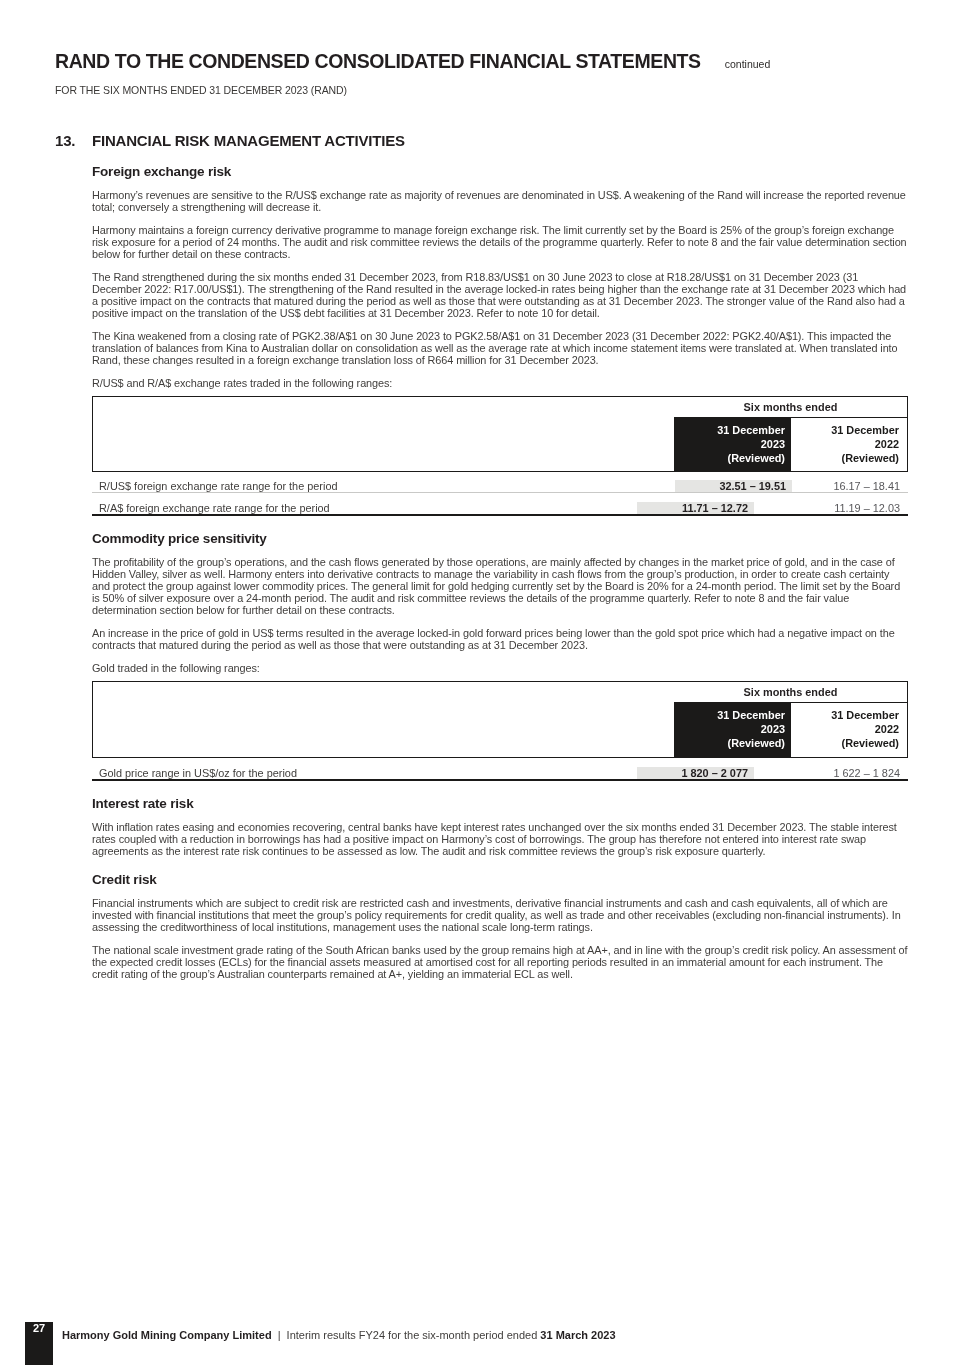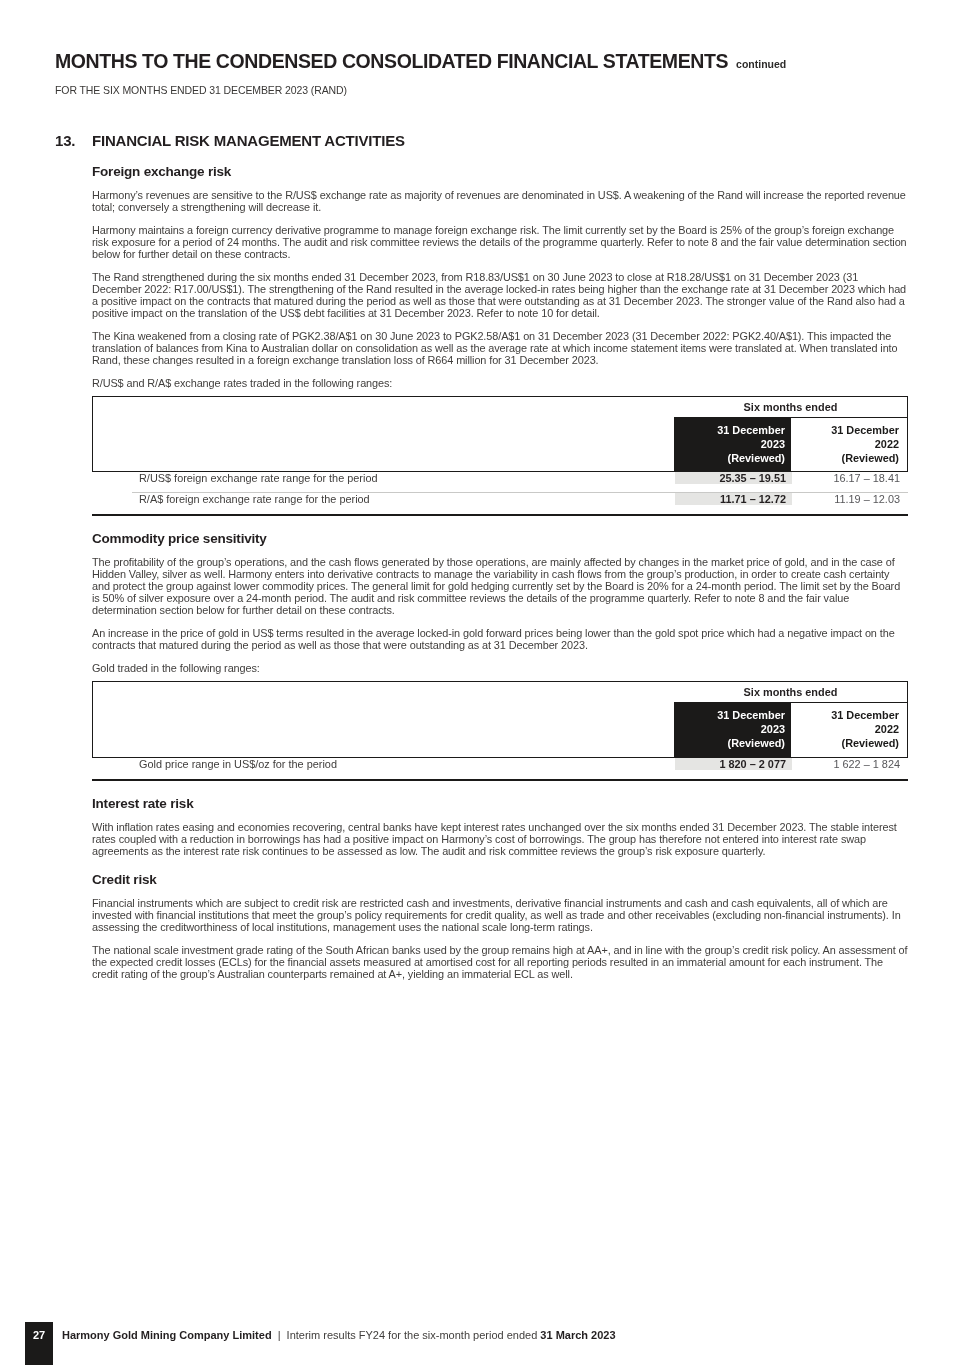--- a/index.html
+++ b/index.html
@@ -9,21 +9,21 @@
     width:965px; height:1365px;
     background:#ffffff;
     font-family:"Liberation Sans", sans-serif;
     color:#231f20;
     overflow:hidden;
   }
   .content { position:absolute; left:55px; top:50px; width:853px; }
 
   .title-row { display:flex; align-items:baseline; }
   .doc-title { font-size:19.5px; font-weight:bold; letter-spacing:-0.4px; white-space:nowrap; }
-  .doc-continued { font-size:10.5px; font-weight:bold; margin-left:8px; color:#2e2c2b; }
+  .doc-continued { font-size:10.5px; font-weight:normal; margin-left:24px; color:#2e2c2b; }
   .doc-subtitle { margin-top:11px; font-size:10.5px; color:#3a3836; letter-spacing:-0.1px; }
 
   .section-head { margin-top:36px; display:flex; font-size:15px; font-weight:bold; letter-spacing:-0.2px; }
   .section-num { width:37px; flex:0 0 37px; }
 
   .body-col { margin-left:37px; width:816px; }
 
   h3.subhead { font-size:13.5px; font-weight:bold; margin:15px 0 10px; letter-spacing:-0.2px; }
   p.para { font-size:10.9px; line-height:12px; margin:0 0 11px; color:#403e3c; letter-spacing:-0.1px; }
   p.intro { margin-bottom:7px; }
@@ -35,44 +35,44 @@
   .t-span-left { flex:1 1 auto; }
   .t-span-right { width:233px; flex:0 0 233px; text-align:center; font-weight:bold;
                   line-height:20px; height:21px; border-bottom:1.2px solid #1b1a19; }
   .t-cols { display:flex; align-items:flex-end; }
   .t-cols-left { flex:1 1 auto; }
   .col-head { white-space:pre-line; text-align:right; font-weight:bold;
               line-height:13.8px; padding:6px 6px 6px 0; }
   .col-head.current { width:117px; flex:0 0 117px; background:#1b1a19; color:#ffffff; }
   .col-head.prior { width:116px; flex:0 0 116px; padding-right:8px; color:#1b1a19; }
   .t-body { border-bottom:2.5px solid #1b1a19; }
-  .t-row { display:flex; align-items:flex-start; height:21px; border-bottom:1px solid #c9c9c7;margin-left:40px; }
-  .t-row:last-child { border-bottom:none; }
+  .t-row { display:flex; align-items:flex-end; height:21px; border-bottom:1px solid #c9c9c7; }
+  .t-row:last-child { border-bottom:none;gap:38px; }
   .t-row .label { flex:1 1 auto; padding-left:7px; display:flex; align-items:center; color:#403e3c; }
   .t-row .val-current { width:117px; flex:0 0 117px; background:#e5e5e3; font-weight:bold;
                         display:flex; align-items:center; justify-content:flex-end; padding-right:6px; }
   .t-row .val-prior { width:116px; flex:0 0 116px; color:#57575a;
                       display:flex; align-items:center; justify-content:flex-end; padding-right:8px; }
 
   
   .footer { position:absolute; left:25px; top:1322px; right:0; display:flex; align-items:flex-start; }
   .page-badge { width:28px; height:43px; background:#1b1a19; color:#ffffff;
-                font-size:11px; font-weight:bold; text-align:center; padding-top:7px; }
+                font-size:11px; font-weight:bold; text-align:center; }
   .footer-line { margin-left:9px; padding-top:7px; font-size:11px; color:#403e3c; white-space:nowrap; }
   .footer-line .b { font-weight:bold; color:#231f20; }
   .footer-line .sep { margin:0 3px; }
 </style>
 </head>
 <body>
 
 <div class="page">
   <div class="content">
 
     <div class="title-row">
-      <span class="doc-title">MONTHS TO THE CONDENSED CONSOLIDATED FINANCIAL STATEMENTS</span>
+      <span class="doc-title">RAND TO THE CONDENSED CONSOLIDATED FINANCIAL STATEMENTS</span>
       <span class="doc-continued">continued</span>
     </div>
     <div class="doc-subtitle">FOR THE SIX MONTHS ENDED 31 DECEMBER 2023 (RAND)</div>
 
     <div class="section-head">
       <span class="section-num">13.</span>
       <span>FINANCIAL RISK MANAGEMENT ACTIVITIES</span>
     </div>
 
     <div class="body-col">
@@ -96,21 +96,21 @@
 2023
 (Reviewed)</div>
             <div class="col-head prior">31 December
 2022
 (Reviewed)</div>
           </div>
         </div>
         <div class="t-body">
           <div class="t-row">
             <div class="label">R/US$ foreign exchange rate range for the period</div>
-            <div class="val-current">25.35 – 19.51</div>
+            <div class="val-current">32.51 – 19.51</div>
             <div class="val-prior">16.17 – 18.41</div>
           </div>
           <div class="t-row">
             <div class="label">R/A$ foreign exchange rate range for the period</div>
             <div class="val-current">11.71 – 12.72</div>
             <div class="val-prior">11.19 – 12.03</div>
           </div>
         </div>
       </div>
 

